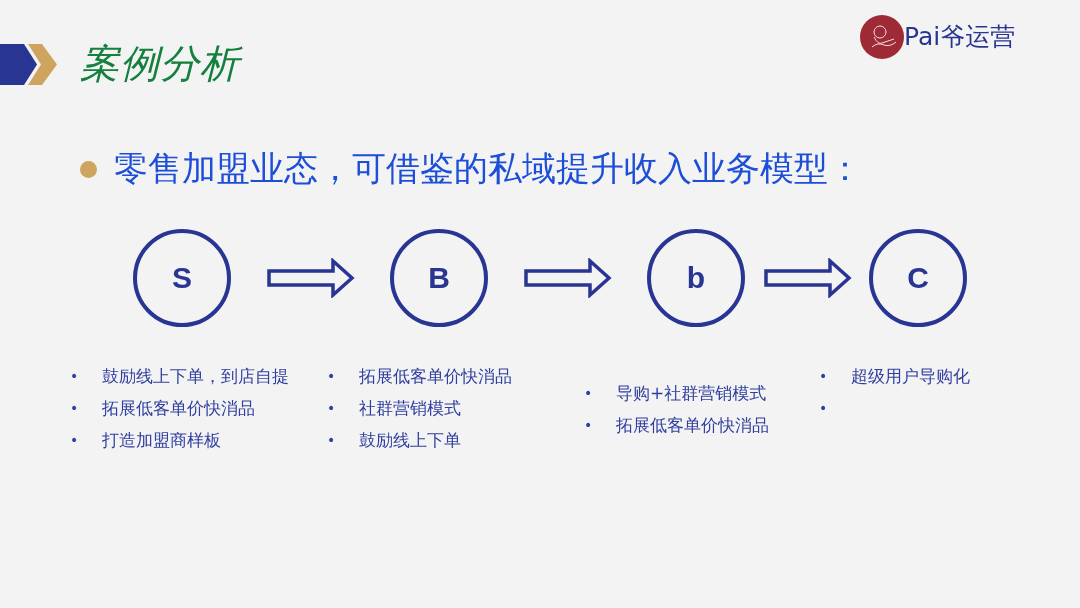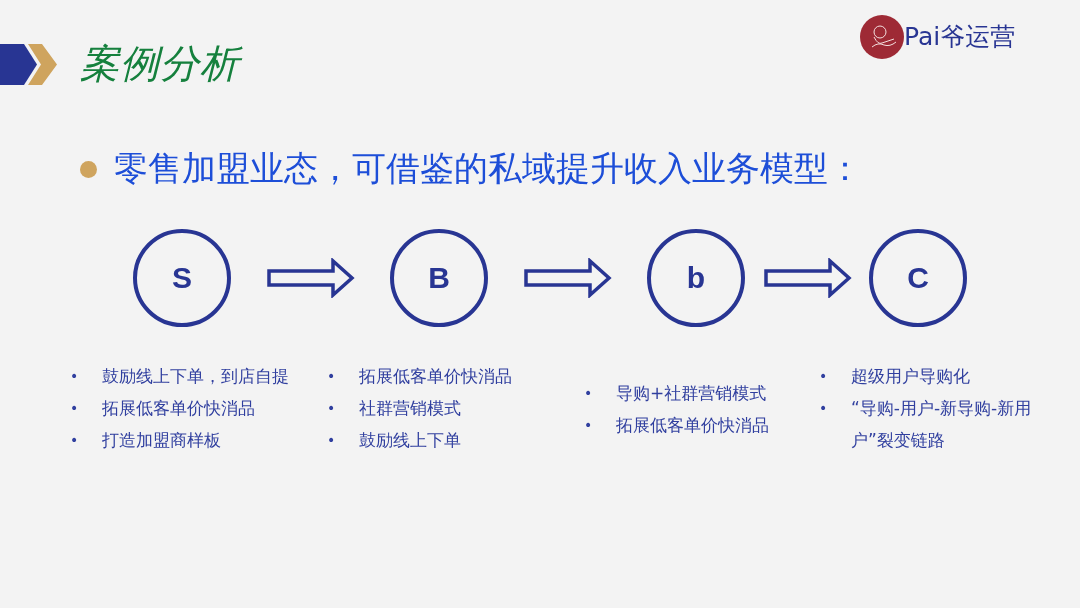--- a/index.html
+++ b/index.html
@@ -84,14 +84,14 @@
   <li><span class="dot">•</span><span>鼓励线上下单</span></li>
 </ul>
 
 <ul class="abs list" style="left:584px; top:377px;">
   <li><span class="dot">•</span><span>导购+社群营销模式</span></li>
   <li><span class="dot">•</span><span>拓展低客单价快消品</span></li>
 </ul>
 
 <ul class="abs list col4" style="left:819px; top:360px;">
   <li><span class="dot">•</span><span>超级用户导购化</span></li>
-  <li><span class="dot">•</span><span>“导购-用户-新导购-新用户”裂变链路</span></li>
+  <li><span class="dot">•</span></li>
 </ul>
 
 </body></html>

